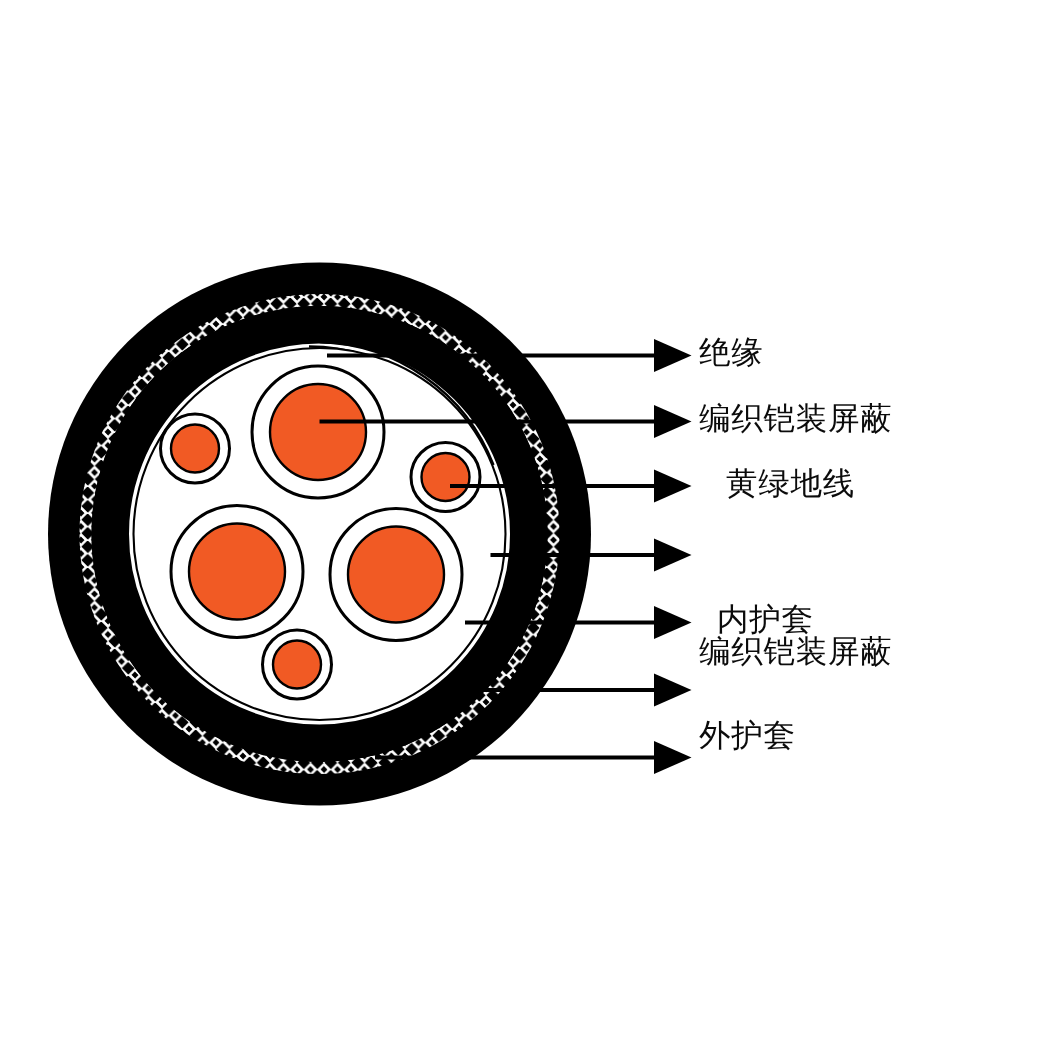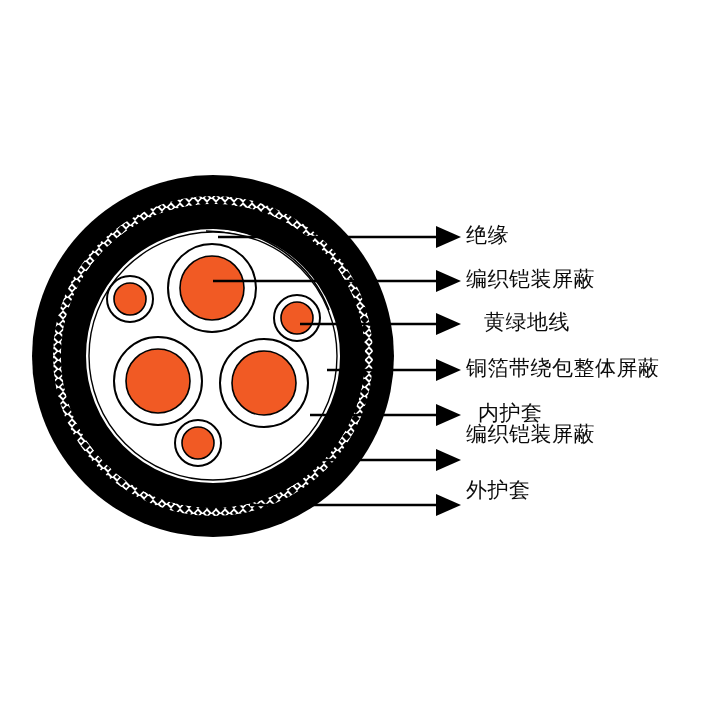--- a/index.html
+++ b/index.html
@@ -131,21 +131,20 @@
       <polygon points="436,494 461,505 436,516"></polygon>
     </g>
   </svg>
 
   <div class="label-text" style="left:466px; top:225px;">绝缘</div>
 
   <div class="label-text" style="left:466px; top:269px;">编织铠装屏蔽</div>
 
   <div class="label-text" style="left:484px; top:312px;">黄绿地线</div>
 
-  <div class="label-text" style="left:466px; top:358px;">铜箔带绕包整体屏蔽</div>
 
   <div class="label-text" style="left:466px; top:403px;margin-left:12px;">内护套</div>
 
   <div class="label-text" style="left:466px; top:424px;">编织铠装屏蔽</div>
 
   <div class="label-text" style="left:466px; top:480px;font-family:Liberation Serif, serif;">外护套</div>
 
 </div>
 
 </body></html>

